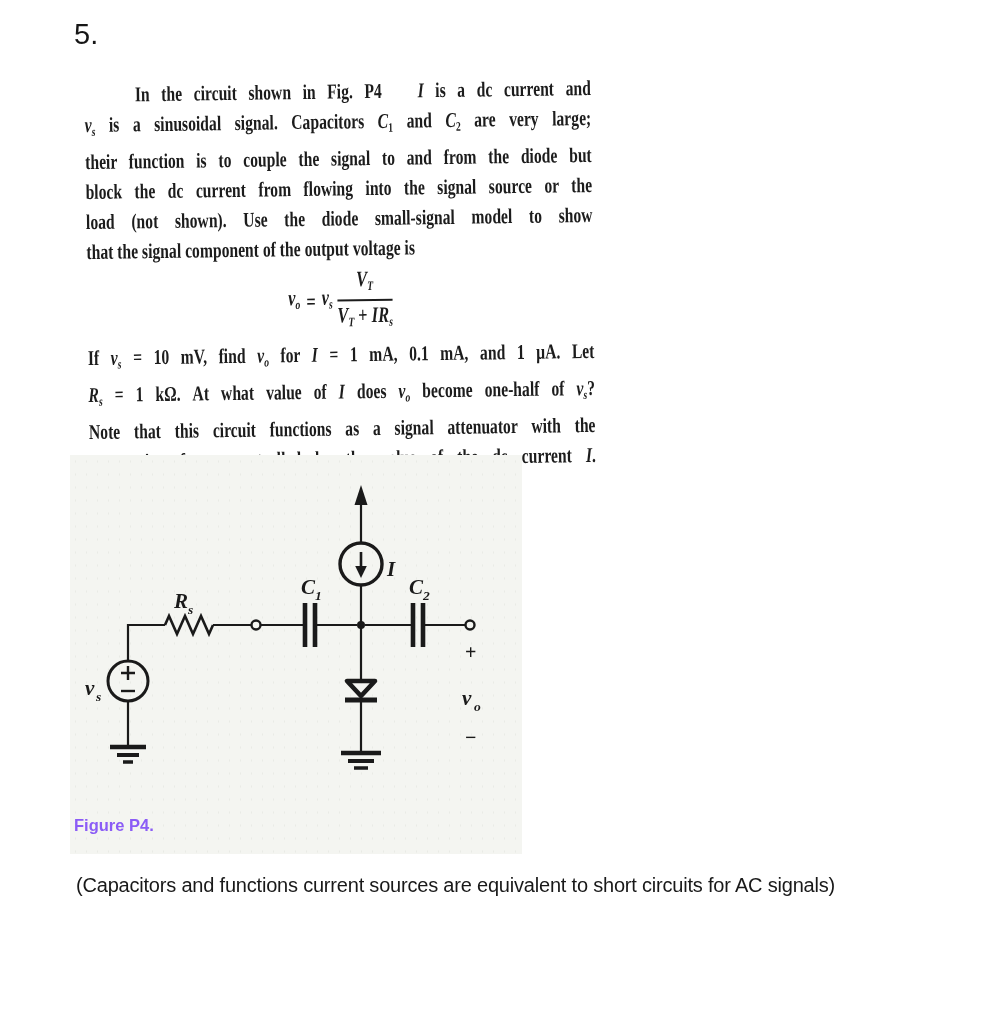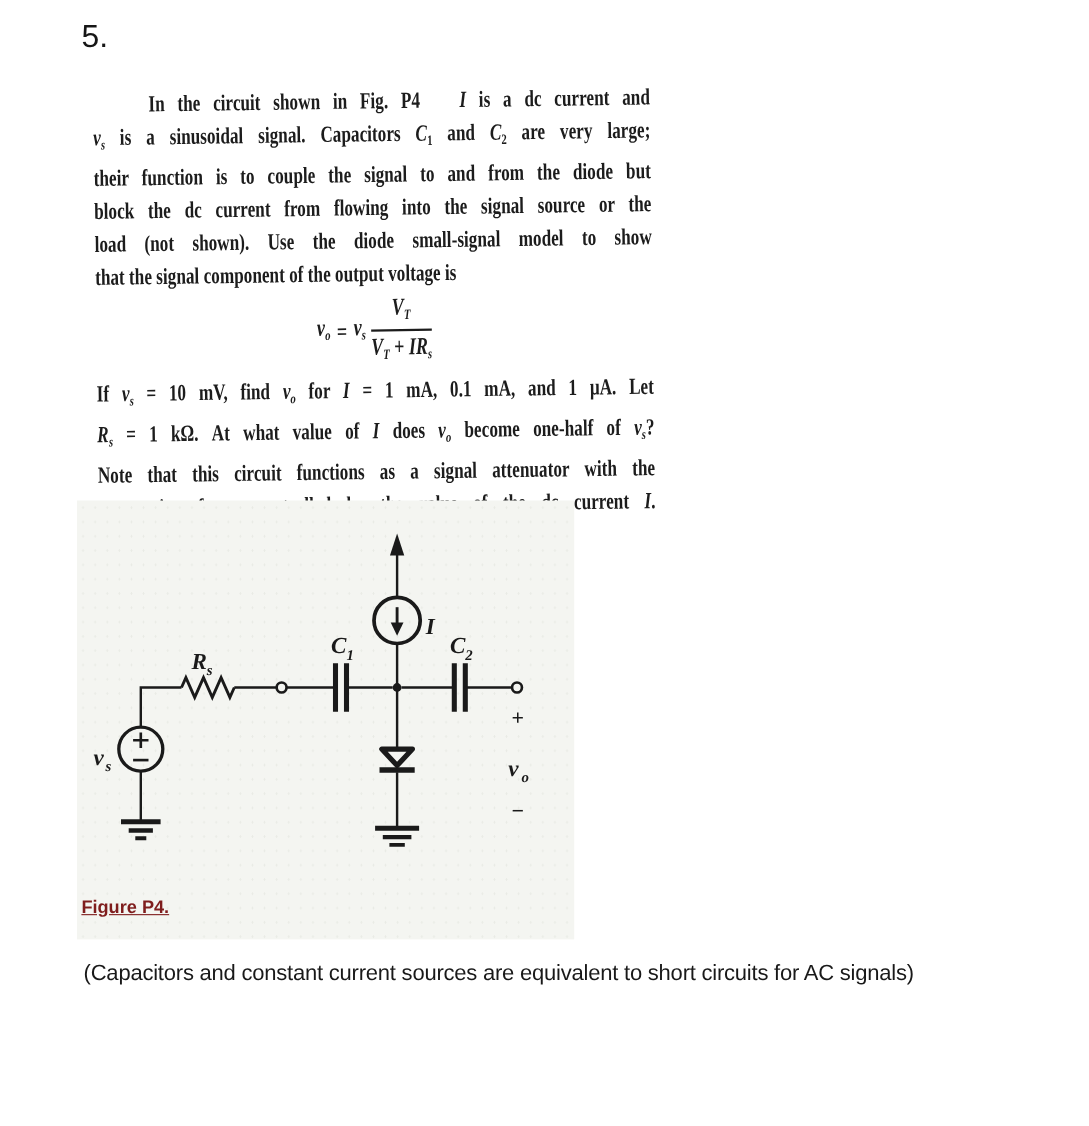--- a/index.html
+++ b/index.html
@@ -35,21 +35,21 @@
   .wire{stroke:#1a1a1a;stroke-width:2.2;fill:none;}
   .sym{stroke:#1a1a1a;fill:none;}
   .lbl{font-family:"Liberation Serif",serif;font-style:italic;font-weight:700;
        font-size:21px;fill:#1a1a1a;}
   .lblsub{font-family:"Liberation Serif",serif;font-style:italic;font-weight:700;
        font-size:13.5px;fill:#1a1a1a;}
   .sgn{font-family:"Liberation Serif",serif;font-weight:700;font-size:20px;fill:#1a1a1a;}
 
   .fig-caption{position:absolute;left:74px;top:816px;
        font-family:"Liberation Sans",sans-serif;font-weight:700;font-size:16.5px;
-       color:#7f1d1d;text-decoration:underline;}
+       color:#8b5cf6;}
 
   .note{position:absolute;left:76px;top:874px;width:880px;
        font-family:"Liberation Sans",sans-serif;font-size:20px;letter-spacing:-0.2px;
        color:#191919;}
 </style>
 </head>
 <body>
 
 <div class="page">
 
@@ -137,15 +137,15 @@
       <circle class="sym" cx="400" cy="170" r="4.5" stroke-width="2.4" fill="#f4f5f1"></circle>
       <text class="sgn" x="395" y="204">+</text>
       <text class="lbl" x="392" y="250">v</text>
       <text class="lblsub" x="404" y="256">o</text>
       <text class="sgn" x="395" y="289">−</text>
     </svg>
   </div>
 
   <div class="fig-caption">Figure P4.</div>
 
-  <div class="note">(Capacitors and constant current sources are equivalent to short circuits for AC signals)</div>
+  <div class="note">(Capacitors and functions current sources are equivalent to short circuits for AC signals)</div>
 
 </div>
 
 </body></html>

